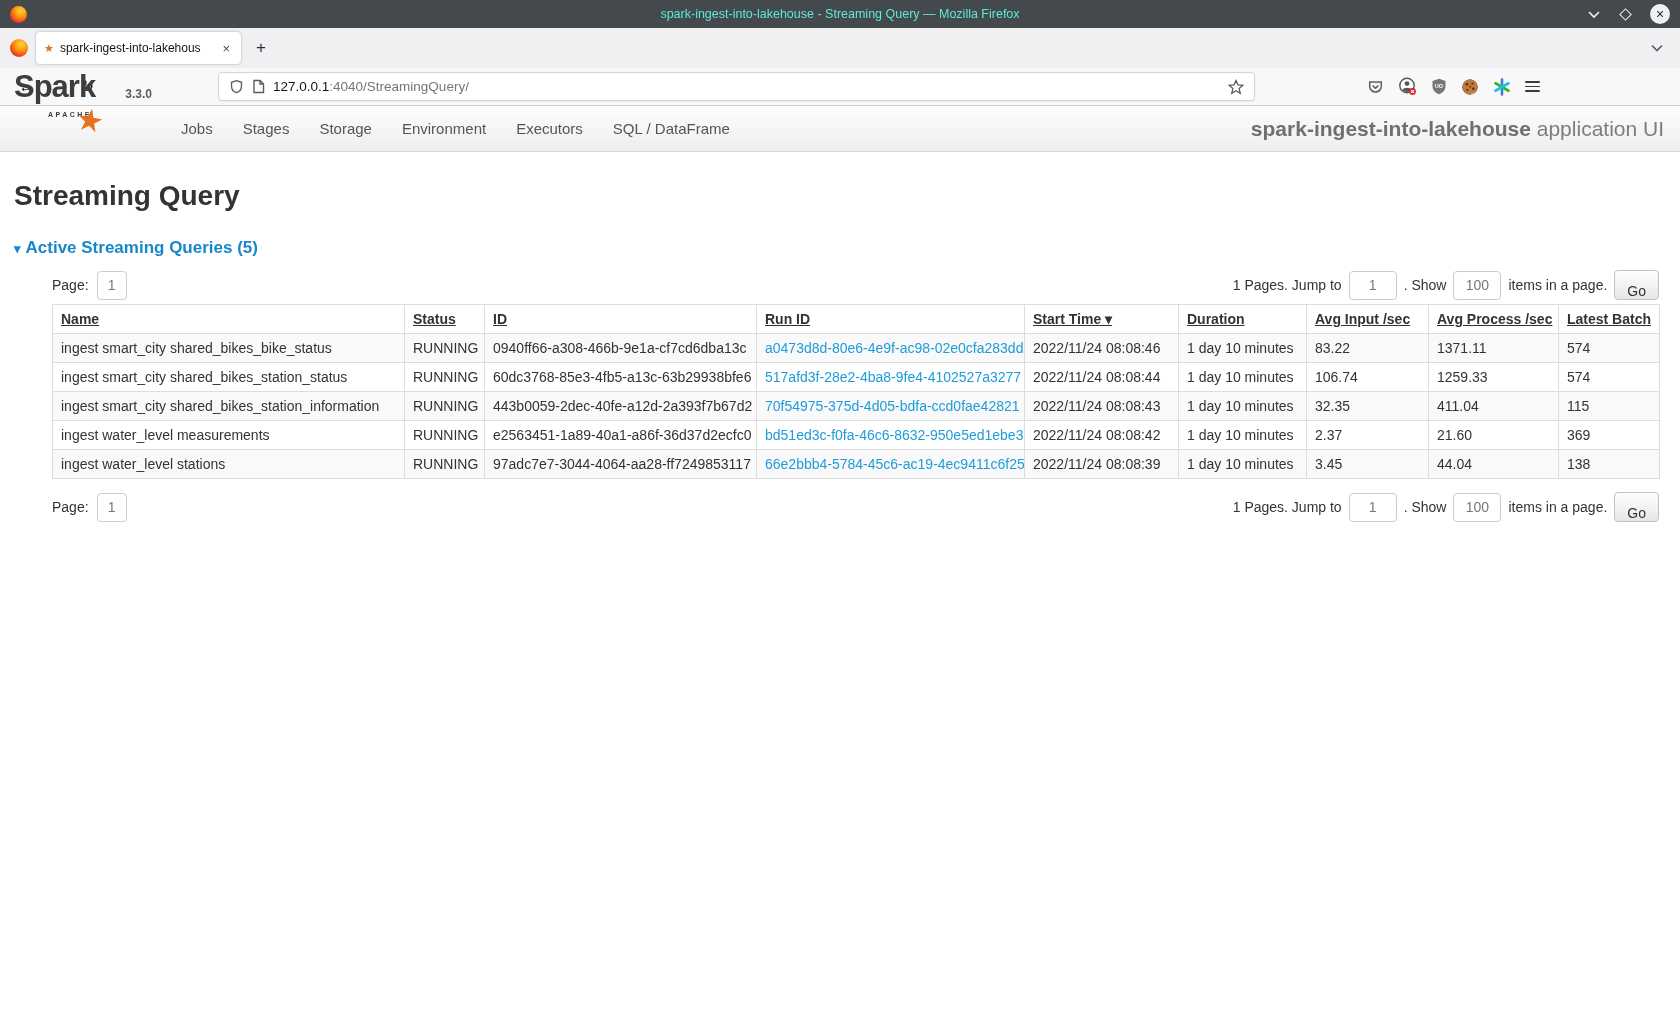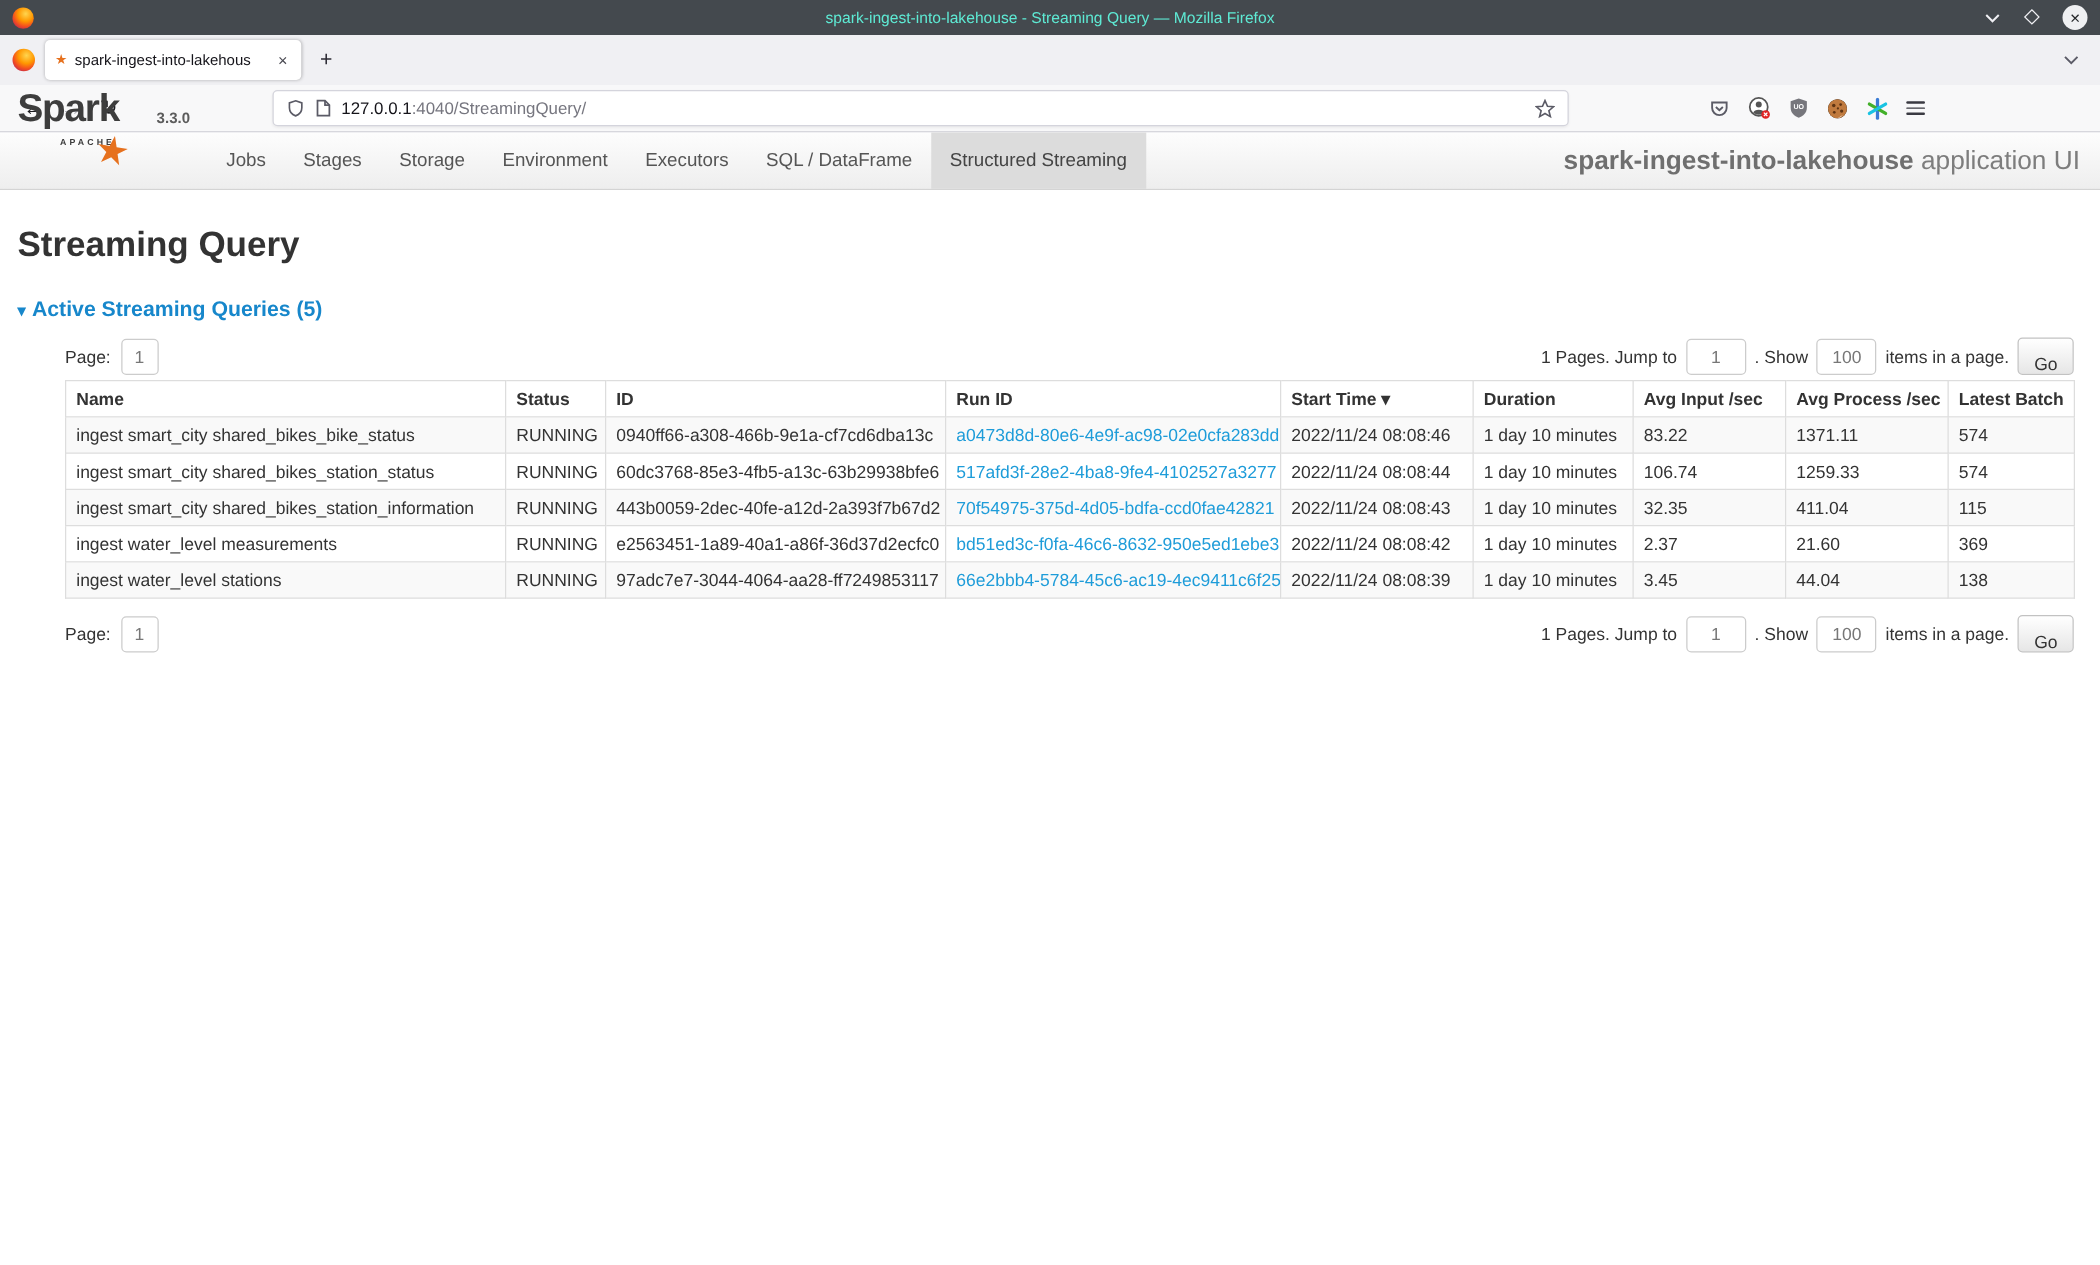--- a/index.html
+++ b/index.html
@@ -74,21 +74,21 @@
   .pag-input { width:48px; height:29px; border:1px solid #ccc; border-radius:4px;
     text-align:center; color:#777; font-size:14px; font-family:"Liberation Sans",sans-serif; }
   .page-num-input { width:30px; }
   .go-btn { height:30px; padding:12px 12px; border:1px solid #c2c2c2; border-radius:4px;
     background:linear-gradient(#ffffff,#e6e6e6); font-size:14px; color:#333;
     font-family:"Liberation Sans",sans-serif; cursor:pointer; }
 
   table.queries { width:100%; border-collapse:collapse; table-layout:fixed; }
   .queries th, .queries td { border:1px solid #ddd; padding:5px 8px; font-size:14px;
     line-height:18px; text-align:left; color:#333; overflow:hidden; white-space:nowrap; }
-  .queries th { font-weight:bold; }
+  .queries th { font-weight:bold;text-decoration:underline; }
   .queries tbody tr:nth-child(odd) { background:#f9f9f9; }
   .queries a { color:#1e9cd9; text-decoration:none; }
 
   svg.icon { display:block; }
 </style>
 </head>
 <body>
 
 <div class="titlebar">
   <span class="ff-logo"></span>
@@ -199,21 +199,20 @@
     <span class="spark-star">★</span>
     <span class="spark-version">3.3.0</span>
   </div>
   <ul class="spark-menu">
     <li>Jobs</li>
     <li>Stages</li>
     <li>Storage</li>
     <li>Environment</li>
     <li>Executors</li>
     <li>SQL / DataFrame</li>
-    <li class="active">Structured Streaming</li>
   </ul>
   <span class="app-title"><b>spark-ingest-into-lakehouse</b><span> application UI</span></span>
 </div>
 
 <h1 class="page-title">Streaming Query</h1>
 
 <div class="section-header">
   <span class="arrow">▾</span><span>Active Streaming Queries (5)</span>
 </div>
 

